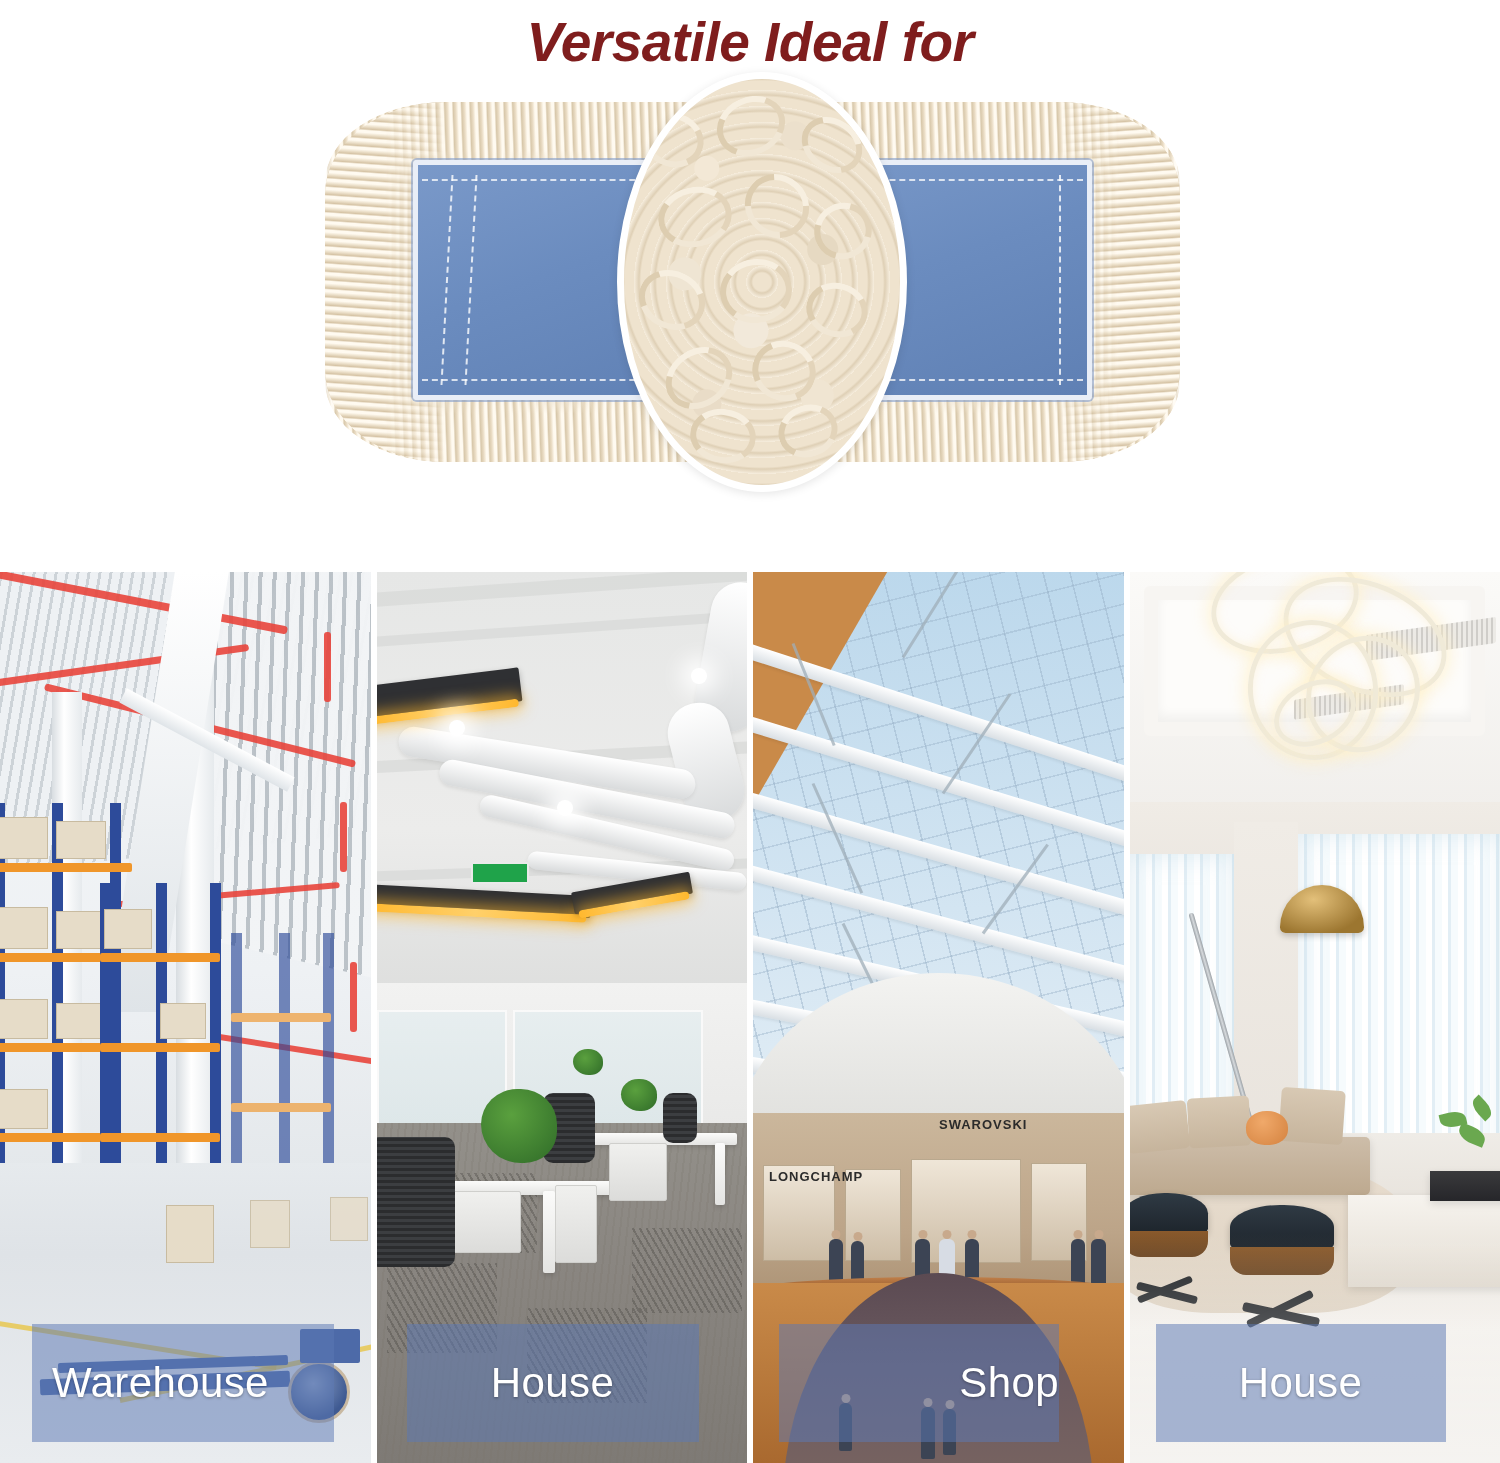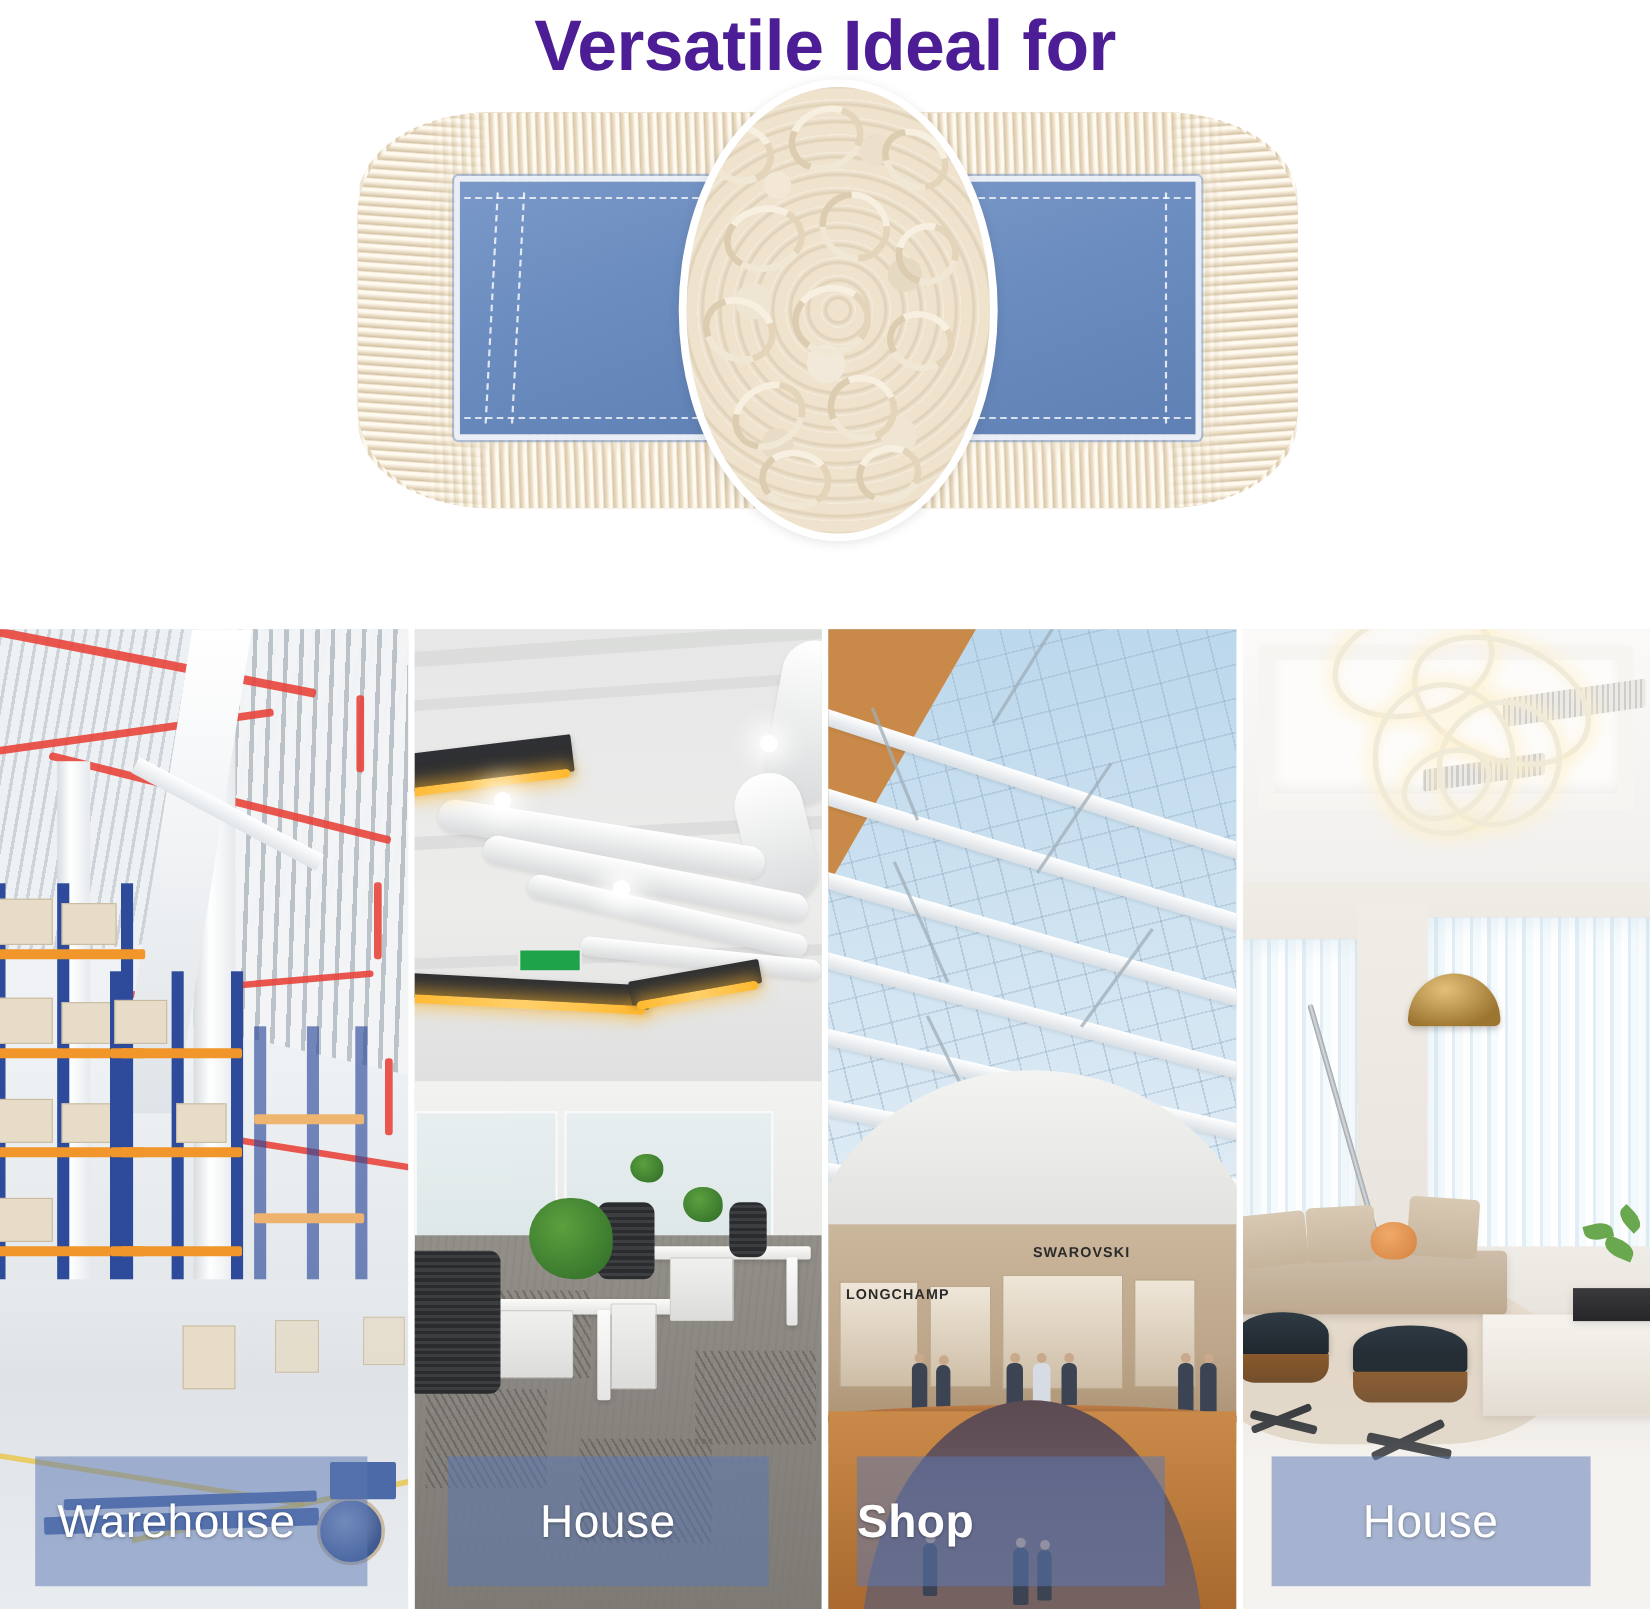--- a/index.html
+++ b/index.html
@@ -7,26 +7,27 @@
   html, body { background:#ffffff; }
   body {
     width:1500px; height:1463px;
     font-family:"Liberation Sans", sans-serif;
     overflow:hidden; position:relative;
   }
 
   
   .heading-block { width:1500px; padding-top:4px; text-align:center; }
   .headline {
-    color:#4c1d95;
+    color:#7f1d1d;
     font-weight:bold;
-    font-size:65px;
+    font-size:55px;
     line-height:76px;
     letter-spacing:-0.5px;
     white-space:nowrap;
+    font-style:italic;
   }
   .subheadline {
     color:#3A5BA0;
     font-weight:bold;
     font-size:46px;
     line-height:56px;
     letter-spacing:-0.4px;
     white-space:nowrap;
   }
 
@@ -150,21 +151,21 @@
   .usage-label {
     position:absolute;
     background:rgba(92,120,180,0.52);
     display:flex; align-items:center; justify-content:center;
     color:#ffffff; font-size:42px; font-weight:400;
     text-shadow:0 1px 3px rgba(0,0,0,.35);
     letter-spacing:0.4px;
   }
   .lbl-warehouse { left:32px;  top:752px; width:302px; height:118px; justify-content:flex-start; padding-left:20px; }
   .lbl-office    { left:30px;  top:752px; width:292px; height:118px; justify-content:center; }
-  .lbl-shop      { left:26px;  top:752px; width:280px; height:118px; justify-content:flex-start;font-weight:bold; }
+  .lbl-shop      { left:26px;  top:752px; width:280px; height:118px; justify-content:flex-end; }
   .lbl-house     { left:26px;  top:752px; width:290px; height:118px; justify-content:center; }
 
   
   .wh { background:linear-gradient(180deg,#f4f6f8 0%, #eef1f4 45%, #e3e7ea 70%, #d9dde1 100%); }
   .wh-ceiling {
     position:absolute; left:0; top:0; width:100%; height:300px;
     background:
       repeating-linear-gradient(100deg, #cdd3d8 0 3px, #eef1f4 3px 11px),
       #e8ecef;
     transform:skewY(-6deg); transform-origin:left top;
@@ -630,21 +631,21 @@
       <div class="sh-strut" style="left:230px; top:360px; width:110px; transform:rotate(-54deg);"></div>
 
       <div class="sh-roofband"></div>
 
       <div class="sh-shops">
         <div class="sh-window" style="left:10px;  top:52px;  width:72px;  height:96px;"></div>
         <div class="sh-window" style="left:92px;  top:56px;  width:56px;  height:92px;"></div>
         <div class="sh-window" style="left:158px; top:46px;  width:110px; height:104px;"></div>
         <div class="sh-window" style="left:278px; top:50px;  width:56px;  height:98px;"></div>
         <div class="sh-sign" style="left:16px;  top:28px;margin-top:28px;">LONGCHAMP</div>
-        <div class="sh-sign" style="left:186px; top:18px;">SWAROVSKI</div>
+        <div class="sh-sign" style="left:186px; top:4px;">SWAROVSKI</div>
       </div>
 
       <div class="sh-person" style="left:76px;  bottom:170px; width:14px; height:54px;"></div>
       <div class="sh-person" style="left:98px;  bottom:172px; width:13px; height:50px;"></div>
       <div class="sh-person" style="left:162px; bottom:166px; width:15px; height:58px;"></div>
       <div class="sh-person" style="left:186px; bottom:164px; width:16px; height:60px; background:#d7dce4;"></div>
       <div class="sh-person" style="left:212px; bottom:168px; width:14px; height:56px;"></div>
       <div class="sh-person" style="left:318px; bottom:170px; width:14px; height:54px;"></div>
       <div class="sh-person" style="left:338px; bottom:166px; width:15px; height:58px;"></div>
 

